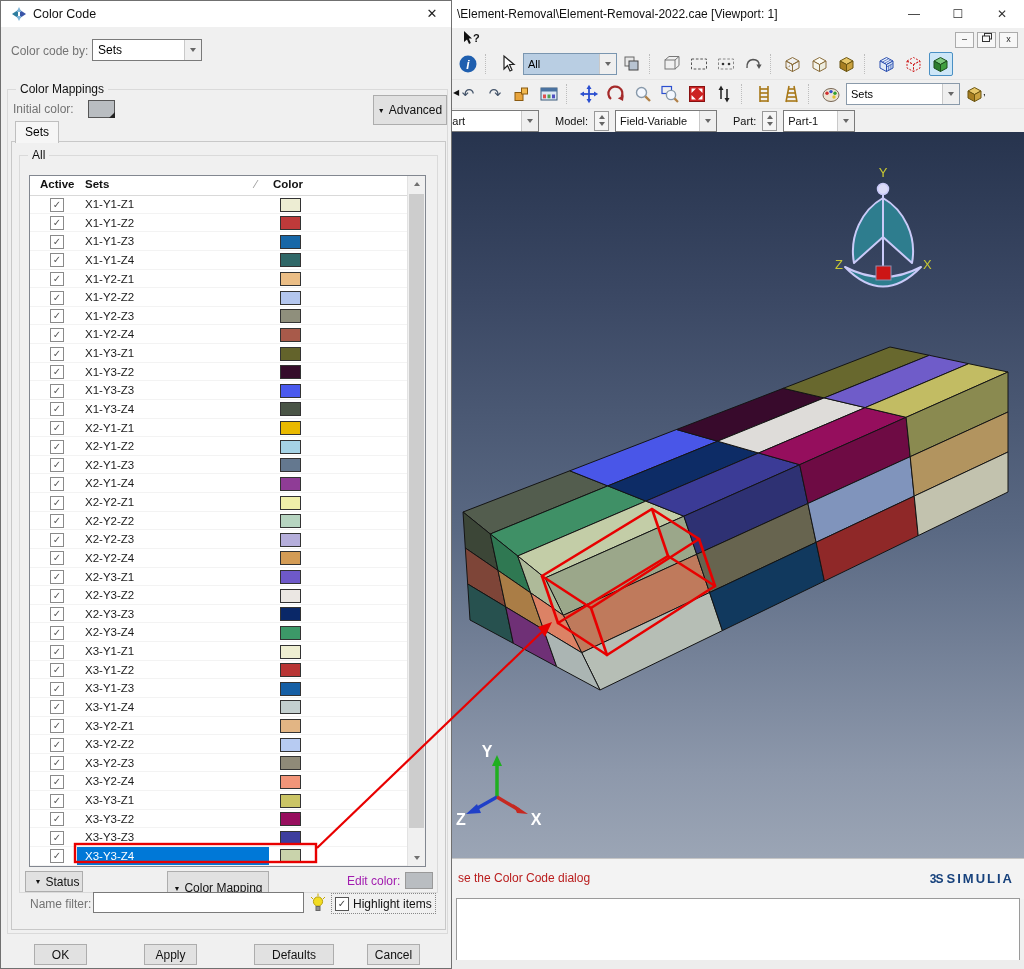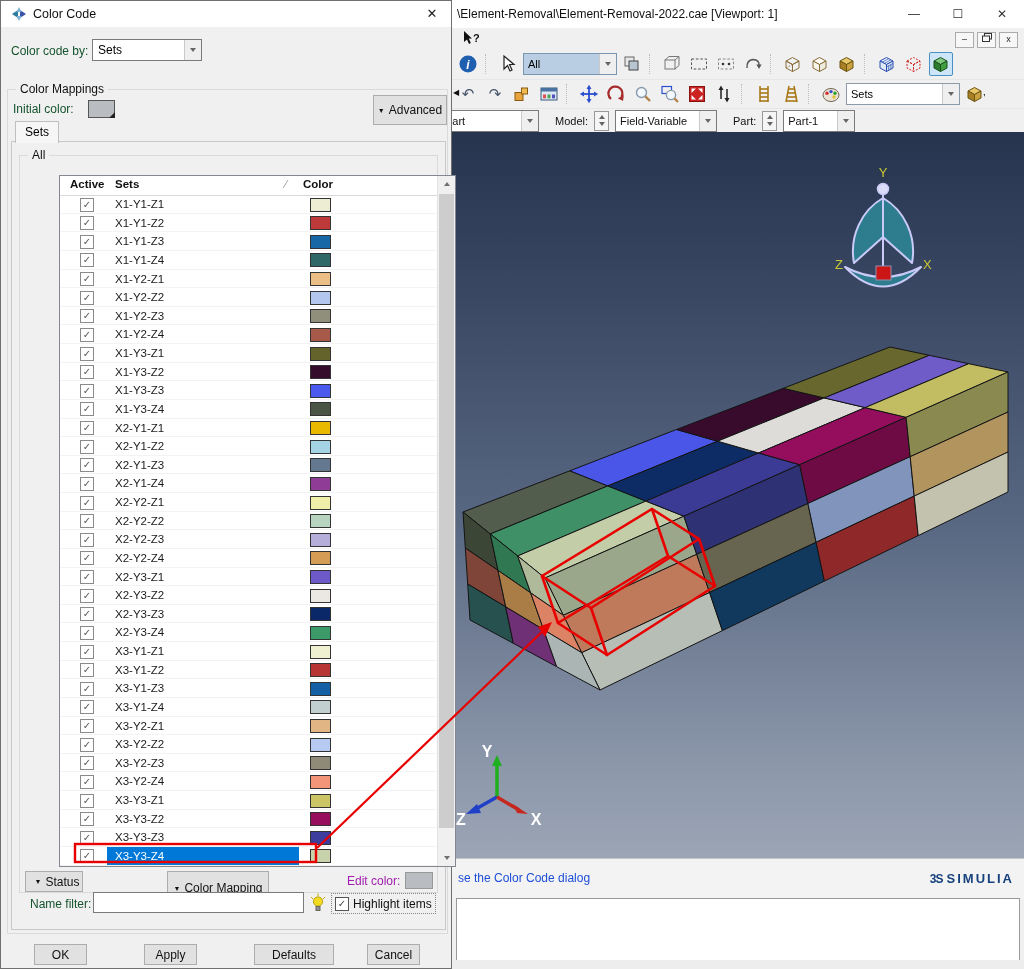--- a/index.html
+++ b/index.html
@@ -26,43 +26,43 @@
   .cb-btn{width:16px;height:100%;display:flex;align-items:center;justify-content:center;border-left:1px solid #C9C9C9;background:#EFEFEF;}
   .chev{width:0;height:0;border-left:3.5px solid transparent;border-right:3.5px solid transparent;border-top:4.5px solid #666;}
   .chevup{width:0;height:0;border-left:3px solid transparent;border-right:3px solid transparent;border-bottom:4px solid #666;}
   #ctxrow{position:absolute;left:440px;top:109px;width:584px;height:23px;background:#F0F0F0;display:flex;align-items:center;gap:6px;font-size:11px;color:#111;}
   .spin{width:13px;height:18px;border:1px solid #999;background:#F5F5F5;display:flex;flex-direction:column;align-items:center;justify-content:space-evenly;flex:0 0 auto;}
   .ctx-combo{height:20px;border:1px solid #7A7A7A;background:#fff;display:flex;align-items:center;font-size:11px;flex:0 0 auto;}
   .ctx-combo .val{flex:1;padding-left:4px;white-space:nowrap;overflow:hidden;}
   #viewport{position:absolute;left:452px;top:132px;width:572px;height:726px;
     background:linear-gradient(#27344E 0%,#3A4763 22%,#5A6983 55%,#8D98AB 88%,#9BA5B5 100%);}
   #statusbar{position:absolute;left:452px;top:858px;width:572px;height:40px;background:#F3F3F3;border-top:1px solid #C6C6C6;}
-  #status-text{position:absolute;left:6px;top:12px;font-size:12px;color:#1d4ed8;white-space:nowrap;}
+  #status-text{position:absolute;left:6px;top:12px;font-size:12px;color:#b91c1c;white-space:nowrap;}
   #logo{position:absolute;right:10px;top:10px;color:#16417C;white-space:nowrap;}
   #logo .mark{font-weight:bold;font-size:12px;letter-spacing:-1px;}
   #logo .word{font-weight:bold;font-size:13px;letter-spacing:2px;margin-left:4px;}
   #msgbox{position:absolute;left:456px;top:898px;width:562px;height:61px;background:#fff;border:1px solid #9A9A9A;}
   #bottomstrip{position:absolute;left:452px;top:960px;width:572px;height:9px;background:#EDEDED;}
   
   #dialog{position:absolute;left:0;top:0;width:452px;height:969px;background:#F0F0F0;border:1px solid #707070;box-sizing:border-box;z-index:30;}
   #dlg-titlebar{position:absolute;left:0;top:0;width:100%;height:26px;background:#FFFFFF;}
   #dlg-title{position:absolute;left:32px;top:6px;font-size:12.5px;color:#111;}
   #dlg-close{position:absolute;right:8px;top:3px;width:22px;height:20px;text-align:center;line-height:20px;font-size:13px;color:#222;}
-  .lbl{position:absolute;font-size:12px;color:#14532d;white-space:nowrap;}
+  .lbl{position:absolute;font-size:12px;color:#737373;white-space:nowrap;}
   .lbl.gray{color:#a21caf;}
   .combo{position:absolute;height:22px;border:1px solid #7A7A7A;background:#fff;display:flex;align-items:center;font-size:12px;box-sizing:border-box;}
   .combo .val{flex:1;padding-left:5px;}
   .group{position:absolute;border:1px solid #DADADA;}
   .group>.glabel{position:absolute;top:-8px;left:8px;background:#F0F0F0;padding:0 4px;font-size:12px;color:#111;}
   .btn{position:absolute;background:#E1E1E1;border:1px solid #ADADAD;font-size:12px;color:#111;display:flex;align-items:center;justify-content:center;gap:4px;box-sizing:border-box;}
   .btn .tri{font-size:7px;}
   #tab-sets{position:absolute;left:14px;top:120px;width:42px;height:21px;background:#F6F6F6;border:1px solid #BFBFBF;border-bottom:none;font-size:12px;text-align:center;line-height:21px;z-index:2;}
   #tabpanel{position:absolute;left:10px;top:140px;width:433px;height:787px;border:1px solid #C8C8C8;}
   #allgroup{position:absolute;left:18px;top:154px;width:417px;height:736px;border:1px solid #DADADA;}
-  #settable{position:absolute;left:28px;top:174px;width:397px;height:692px;border:1px solid #828790;background:#fff;box-sizing:border-box;margin-left:30px;}
+  #settable{position:absolute;left:28px;top:174px;width:397px;height:692px;border:1px solid #828790;background:#fff;box-sizing:border-box;}
   #thead{position:absolute;left:0;top:0;width:379px;height:19px;border-bottom:1px solid #D9D9D9;font-size:11.5px;font-weight:bold;color:#111;}
   #thead .hc{position:absolute;top:2px;}
   #tbody{position:absolute;left:0;top:19px;width:379px;height:671px;overflow:hidden;}
   .trow{position:relative;width:100%;height:18.63px;border-bottom:1px solid #F3F3F3;box-sizing:border-box;}
   .cbx{position:absolute;left:20px;top:2.5px;width:12px;height:12px;border:1px solid #8A8A8A;background:#fff;font-size:10px;line-height:11px;text-align:center;color:#555;}
   .setname{position:absolute;left:47px;top:0;width:192px;height:100%;font-size:11.5px;color:#1A1A1A;line-height:18px;padding-left:8px;box-sizing:border-box;}
   .trow.sel .setname{background:#0078D7;color:#fff;}
   .swatch{position:absolute;left:250px;top:2.5px;width:19px;height:12px;border:1px solid #333;}
   #vscroll{position:absolute;right:0;top:0;width:17px;height:690px;background:#F0F0F0;border-left:1px solid #E2E2E2;}
   .sbtn{position:absolute;left:0;width:17px;height:16px;display:flex;align-items:center;justify-content:center;}

